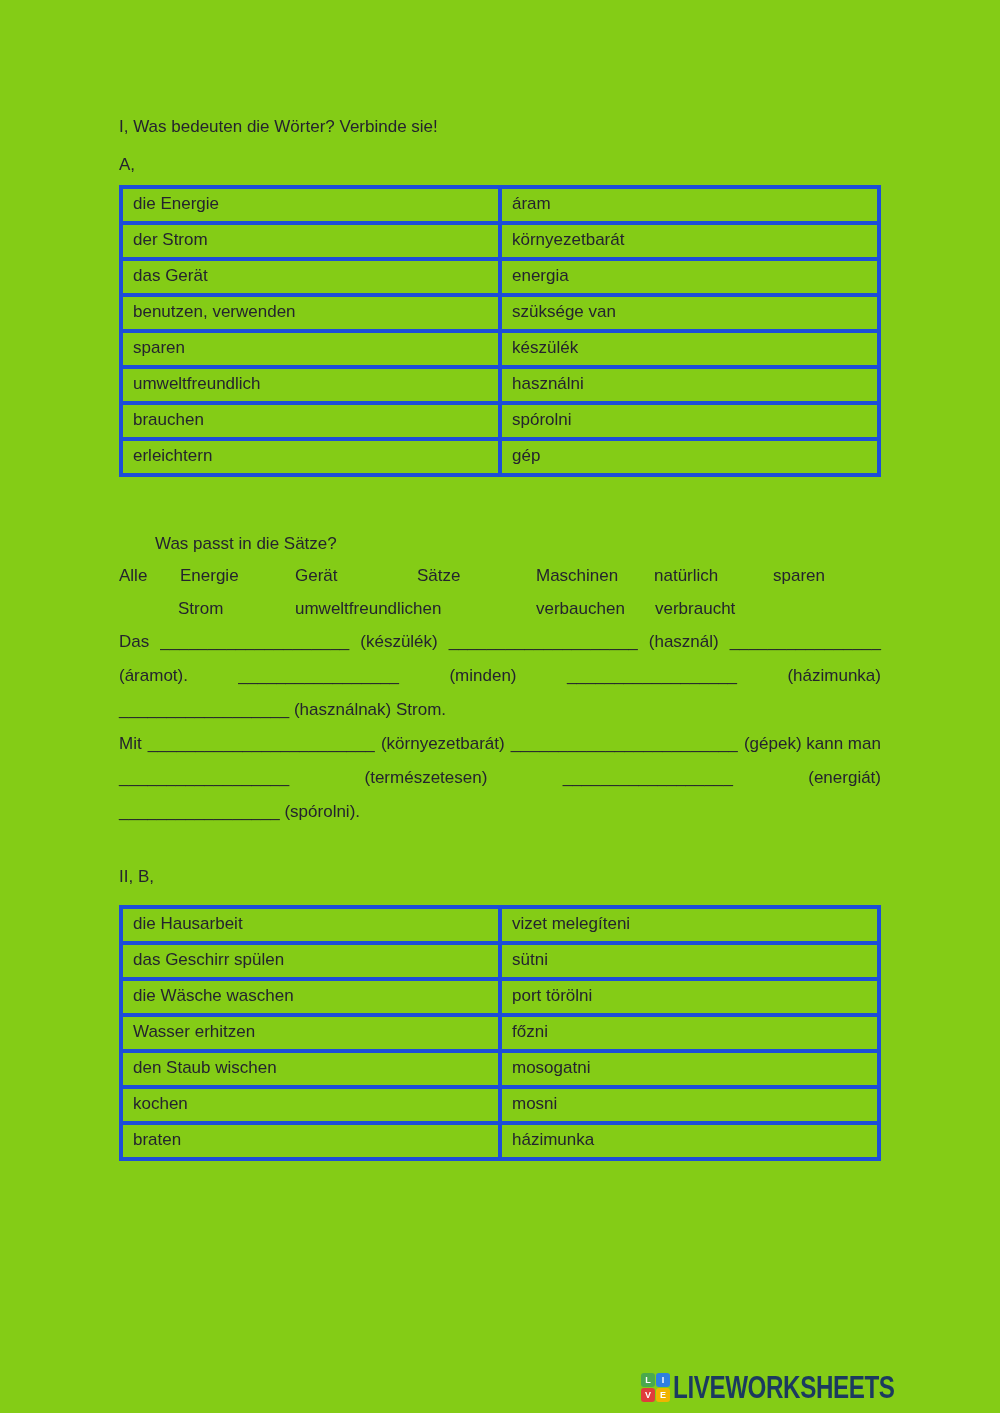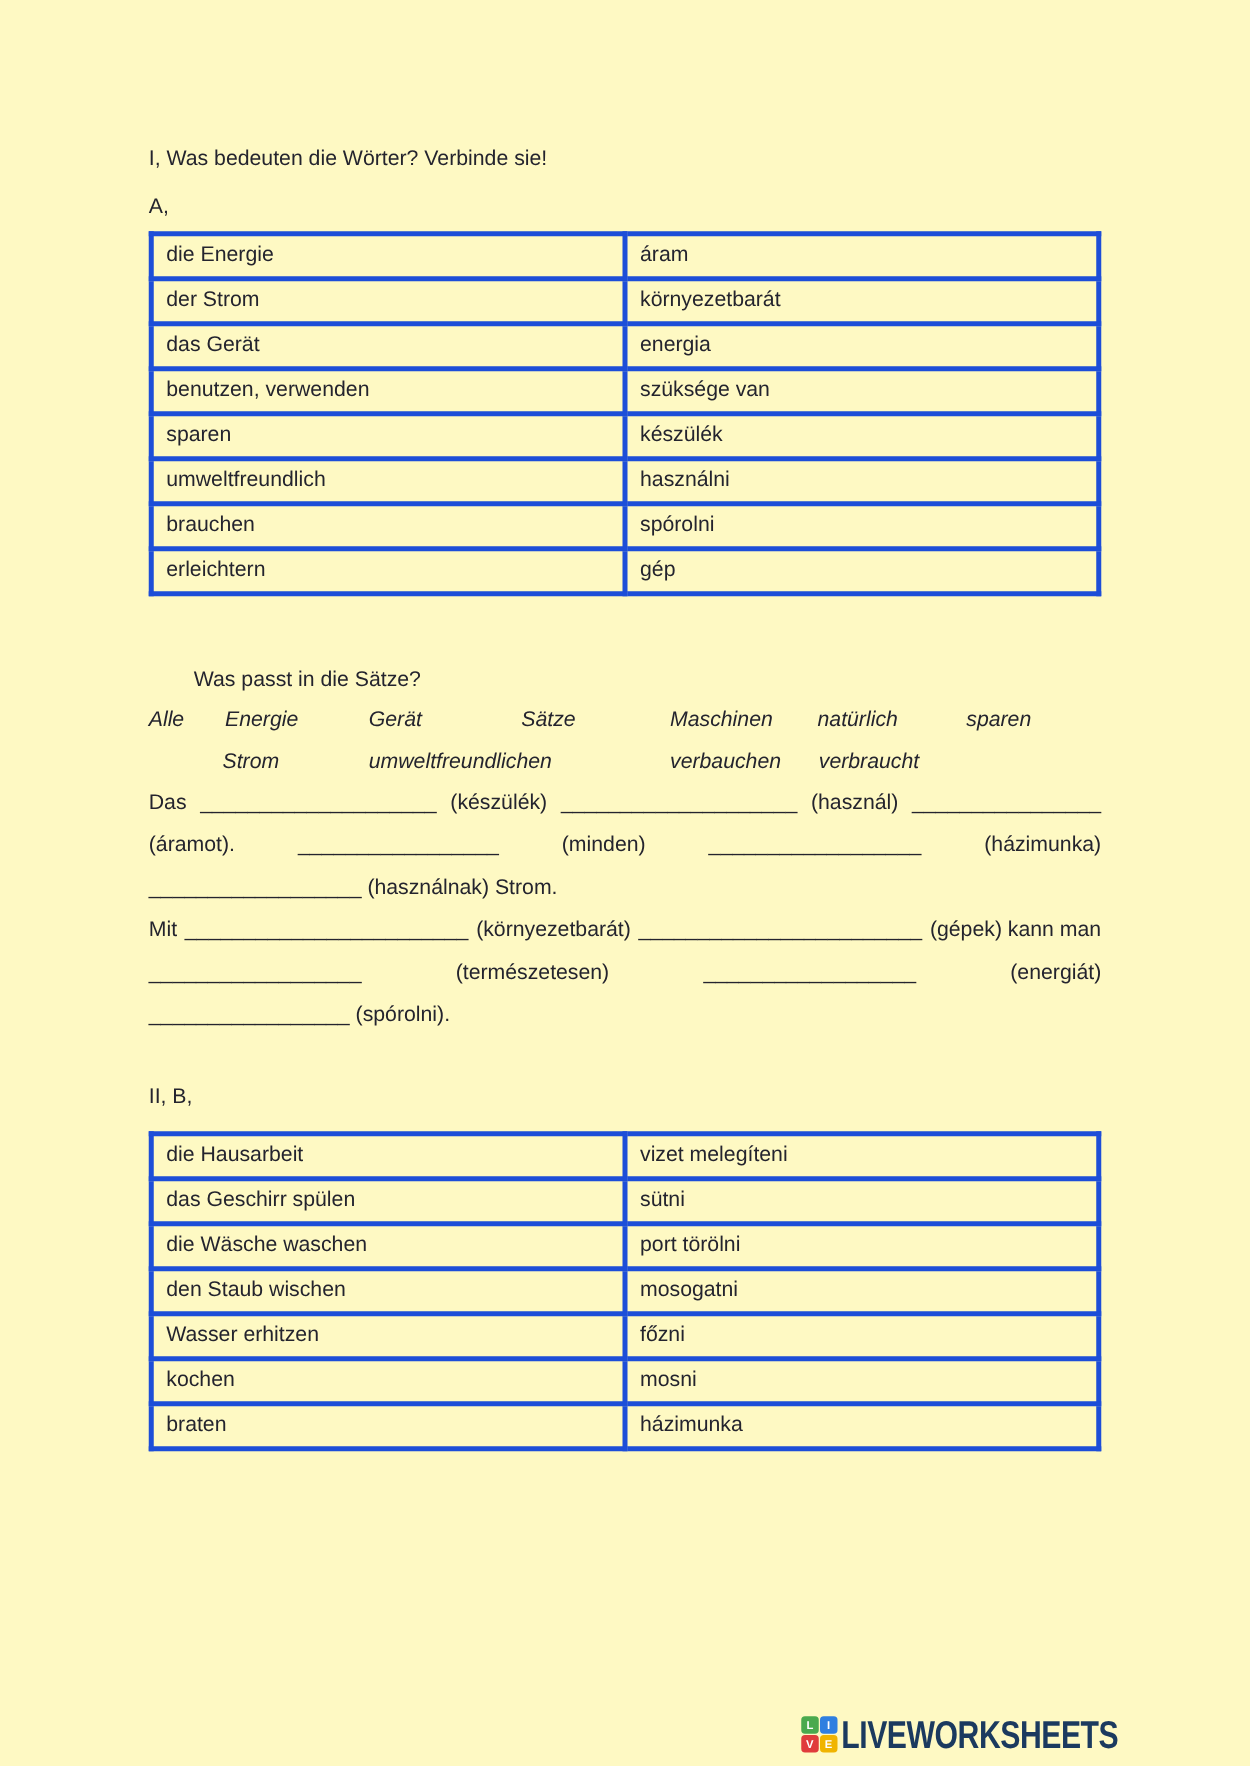--- a/index.html
+++ b/index.html
@@ -4,21 +4,21 @@
 <style>
   * { margin: 0; padding: 0; box-sizing: border-box; }
   body {
     font-family: "Liberation Sans", sans-serif;
     background: #cbccf6;
   }
   .sheet {
     position: relative;
     width: 1000px;
     height: 1413px;
-    background: #fef9c3;
+    background: #84cc16;
     overflow: hidden;
     color: #24242e;
     font-size: 17px;
     padding-left: 16px;
   }
   .content-abs { position: absolute; left: 119px; width: 762px; }
 
   .heading { font-size: 17px; color: #24242e; }
 
   table.match {
@@ -33,21 +33,21 @@
   table.match td {
     width: 50%;
     height: 34px;
     vertical-align: top;
     padding: 4px 10px 6px 10px;
     font-size: 17px;
     color: #24242e;
     line-height: 22px;
   }
 
-  .wordbank { position: absolute; left: 119px; width: 762px; height: 66px; font-style: italic; }
+  .wordbank { position: absolute; left: 119px; width: 762px; height: 66px; }
   .wordbank span { position: absolute; white-space: nowrap; }
 
   .sentences { position: absolute; left: 119px; width: 762px; }
   .s-line {
     height: 34px;
     display: flex;
     justify-content: space-between;
     align-items: flex-start;
     line-height: 22px;
     white-space: nowrap;
@@ -203,26 +203,26 @@
       </tr>
       <tr>
         <td>das Geschirr spülen</td>
         <td>sütni</td>
       </tr>
       <tr>
         <td>die Wäsche waschen</td>
         <td>port törölni</td>
       </tr>
       <tr>
+        <td>Wasser erhitzen</td>
+        <td>főzni</td>
+      </tr>
+      <tr>
         <td>den Staub wischen</td>
         <td>mosogatni</td>
-      </tr>
-      <tr>
-        <td>Wasser erhitzen</td>
-        <td>főzni</td>
       </tr>
       <tr>
         <td>kochen</td>
         <td>mosni</td>
       </tr>
       <tr>
         <td>braten</td>
         <td>házimunka</td>
       </tr>
     </tbody>

